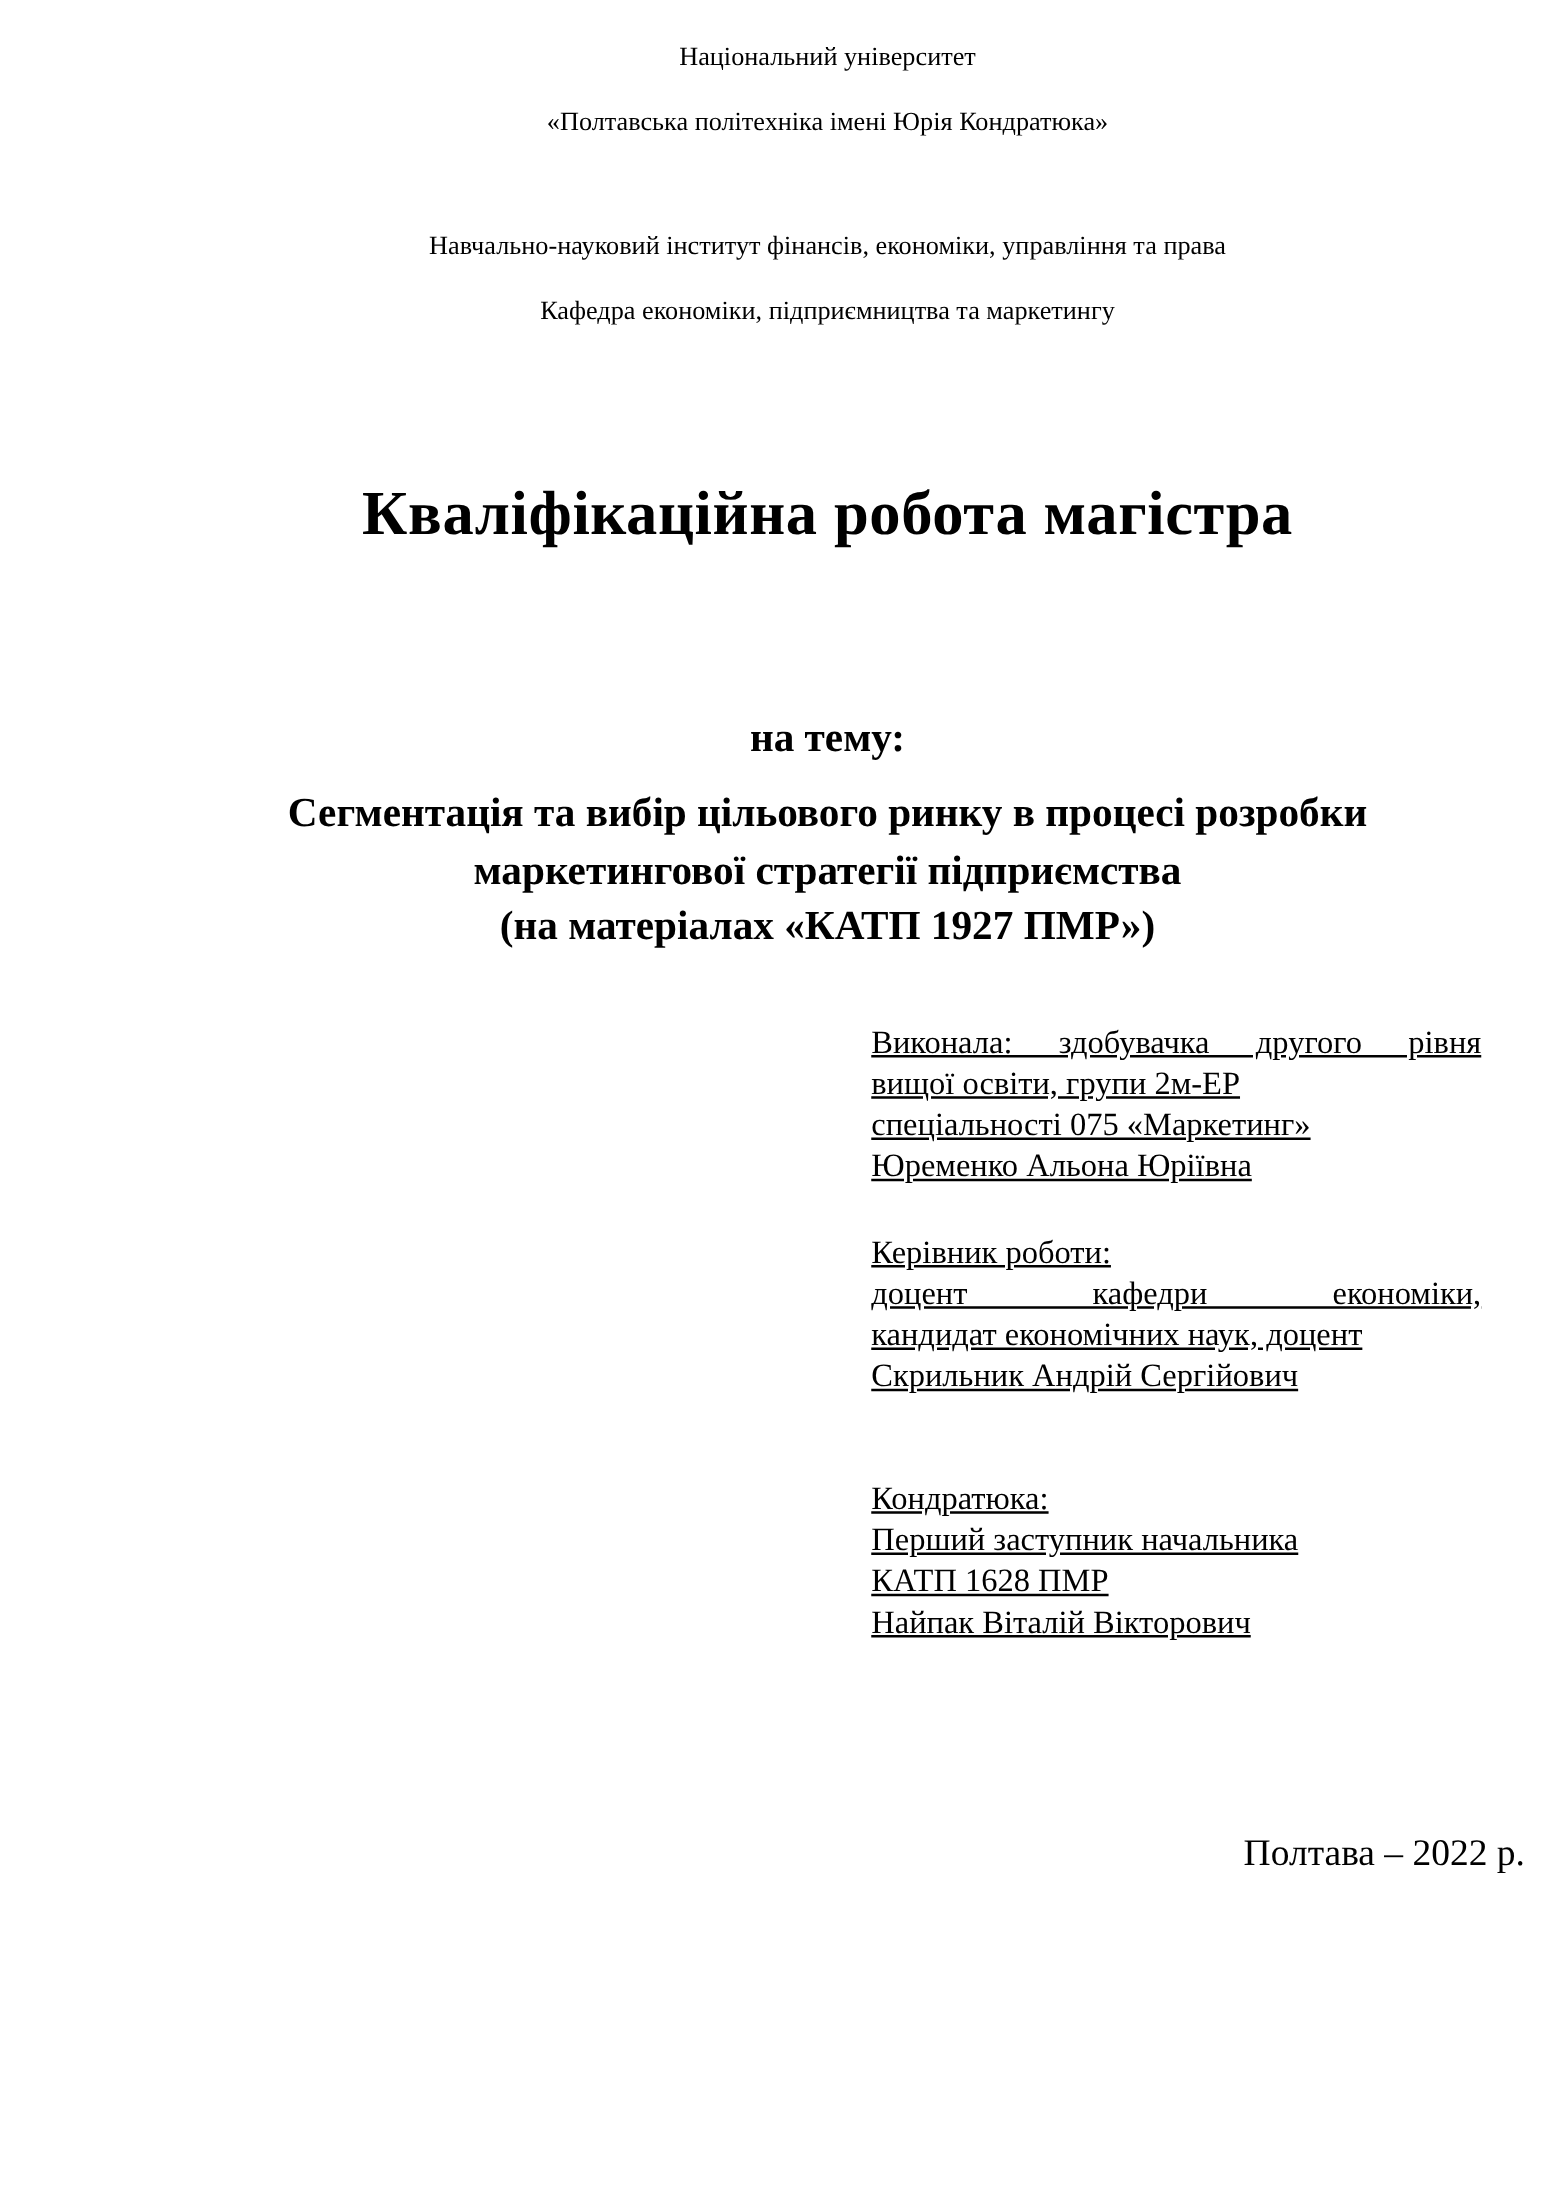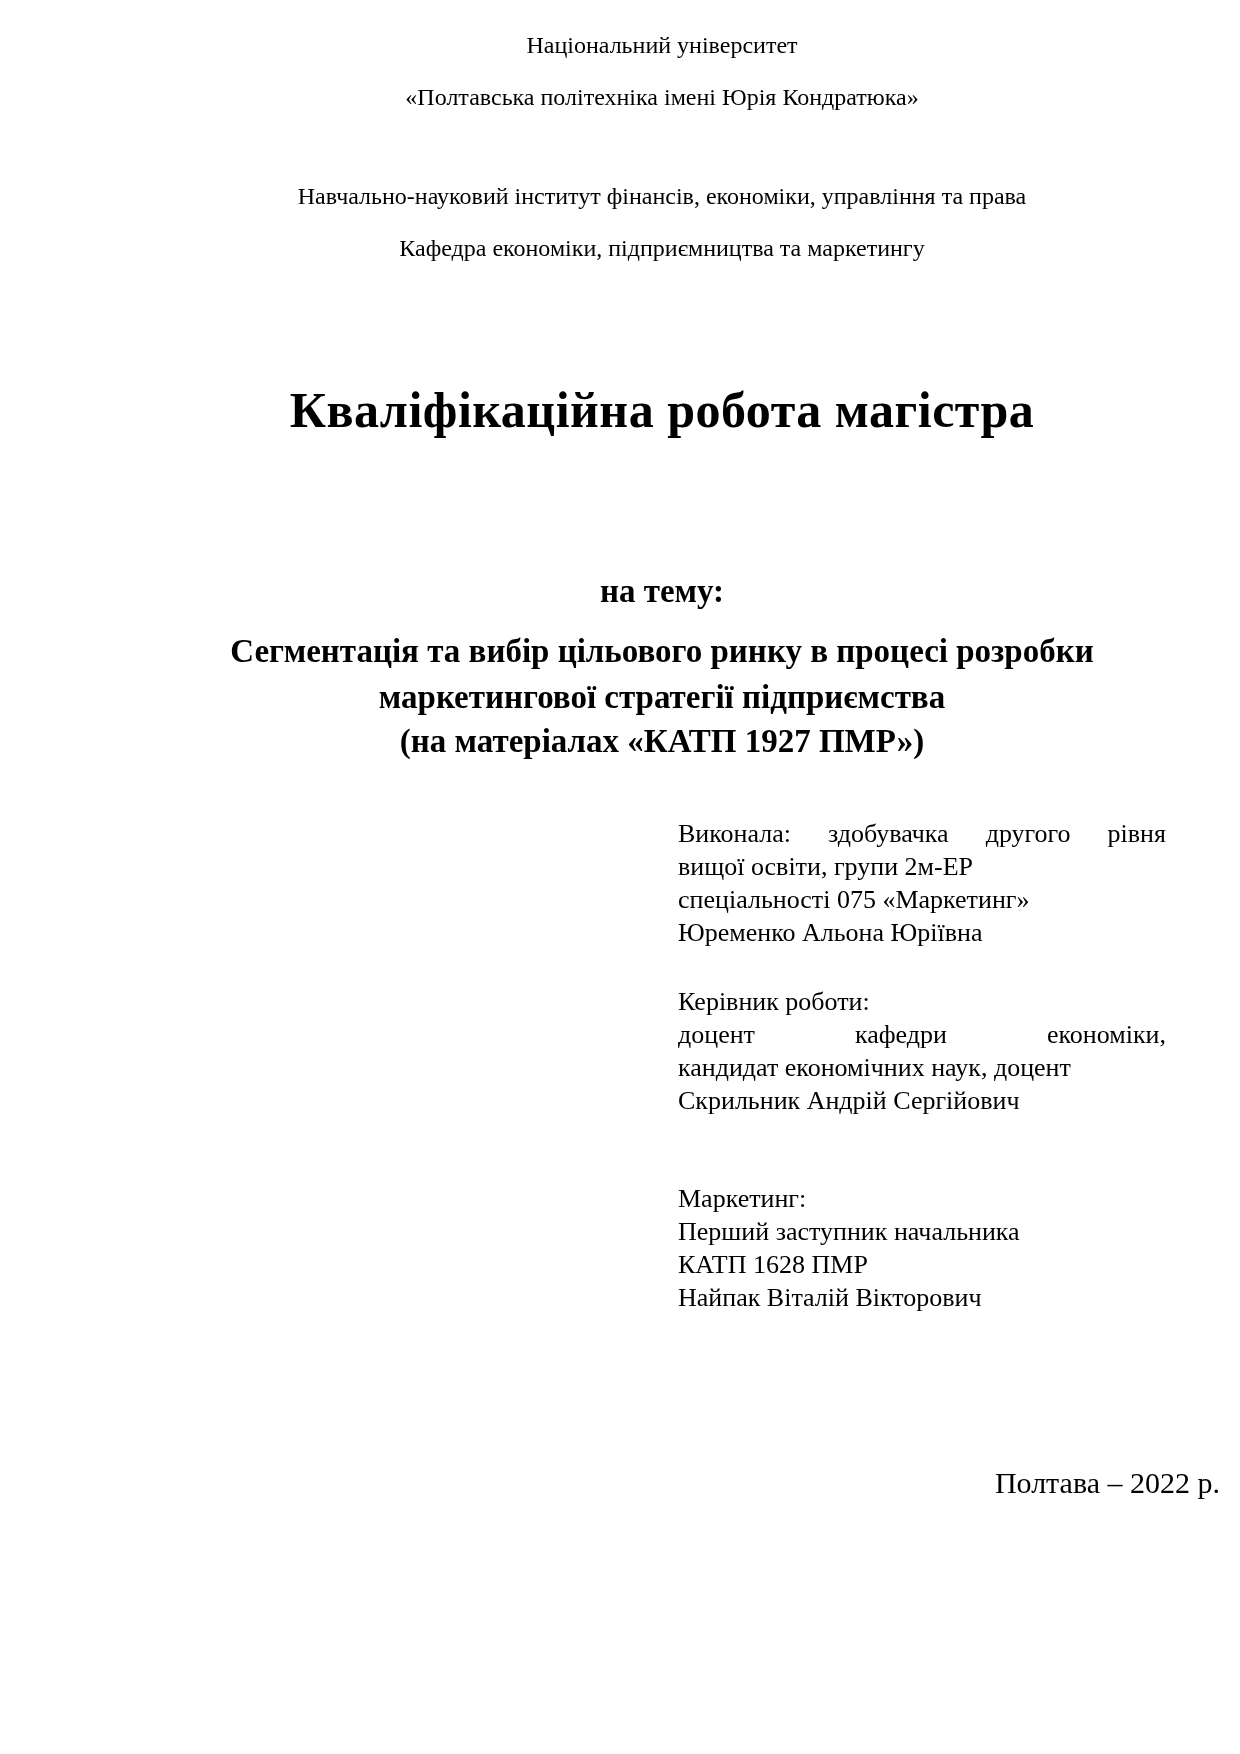--- a/index.html
+++ b/index.html
@@ -16,41 +16,42 @@
     color: #000000;
     overflow: hidden;
   }
   .abs { position: absolute; }
   .centered-zone {
     left: 84px;
     width: 1156px;
     text-align: center;
   }
   .hdr {
-    font-size: 24px;
+    font-size: 21px;
     line-height: 34px;
     font-weight: normal;
   }
   .main-title {
     font-size: 50px;
     line-height: 56px;
     font-weight: bold;
     letter-spacing: 0.5px;
   }
   .topic {
     font-size: 33px;
     line-height: 38px;
     font-weight: bold;
   }
   .credits-block {
-    left: 678px;
+    left: 697px;
     width: 488px;
     font-size: 26px;
     line-height: 33px;
     text-align: left;
+    text-decoration: underline;
   }
   .credit-line { display: block; }
   .just {
     text-align: justify;
     text-align-last: justify;
   }
   .footer-line {
     left: 180px;
     width: 1040px;
     text-align: right;
@@ -89,21 +90,21 @@
   </div>
 
   <div class="abs credits-block" style="top: 985px;">
     <span class="credit-line">Керівник роботи:</span>
     <span class="credit-line just">доцент кафедри економіки,</span>
     <span class="credit-line">кандидат економічних наук, доцент</span>
     <span class="credit-line">Скрильник Андрій Сергійович</span>
   </div>
 
   <div class="abs credits-block" style="top: 1182px;">
-    <span class="credit-line">Маркетинг:</span>
+    <span class="credit-line">Кондратюка:</span>
     <span class="credit-line">Перший заступник начальника</span>
     <span class="credit-line">КАТП 1628 ПМР</span>
     <span class="credit-line">Найпак Віталій Вікторович</span>
   </div>
 
   <div class="abs footer-line" style="top: 1466px;">Полтава – 2022 р.</div>
 
 </div>
 
 </body></html>

